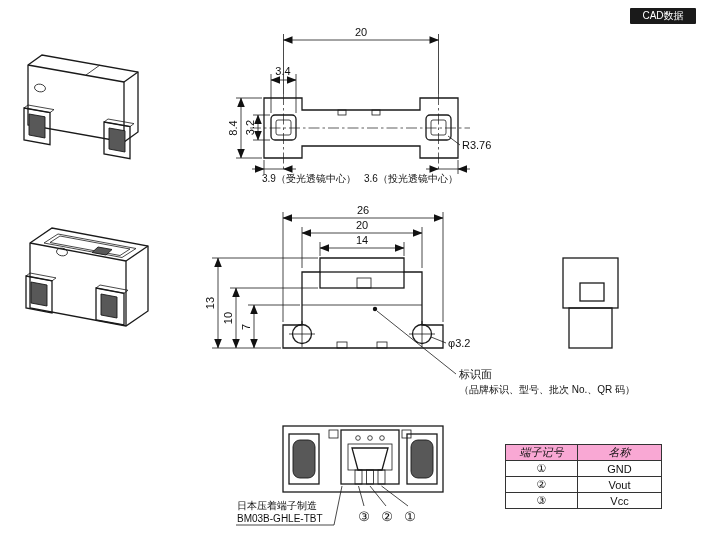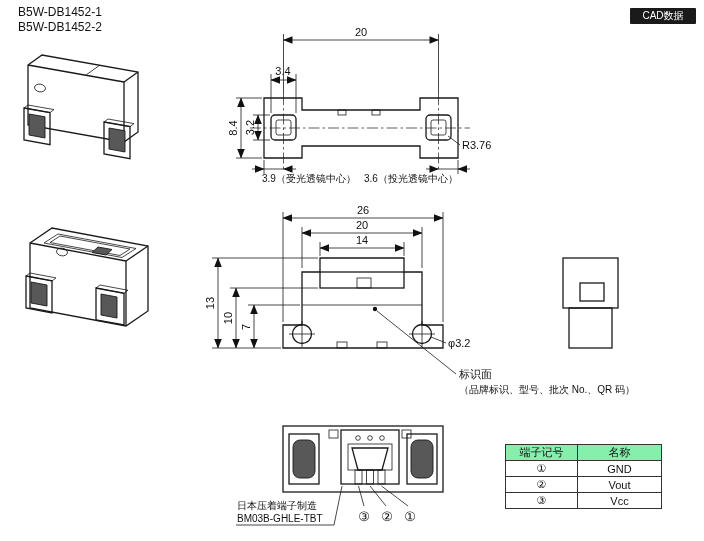--- a/index.html
+++ b/index.html
@@ -15,32 +15,28 @@
   .t10 { font-size:10px; }
   .t13 { font-size:13px; }
   .outline { fill:none; stroke:#1a1a1a; stroke-width:1.3; }
   .thin    { fill:none; stroke:#1a1a1a; stroke-width:0.8; }
   .dim     { fill:none; stroke:#1a1a1a; stroke-width:0.8; }
   .center  { fill:none; stroke:#1a1a1a; stroke-width:0.7; stroke-dasharray:11 3 2.5 3; }
   .dark    { fill:#585858; stroke:#1a1a1a; stroke-width:0.9; }
   .tbl { position:absolute; left:505px; top:444px; border-collapse:collapse; background:#fff; }
   .tbl th, .tbl td { border:1px solid #333; font-size:11px; font-weight:normal;
                      text-align:center; padding:0; height:16px; color:#111; }
-  .tbl th { background:#86efac; }
+  .tbl th { background:#f9a8d4;font-style:italic; }
   .col-sym { width:72px; } .col-name { width:84px; }
 </style>
 </head>
 <body>
 
 <div class="page">
 
-  <div class="title">
-    <div>B5W-DB1452-1</div>
-    <div>B5W-DB1452-2</div>
-  </div>
 
   <div class="badge">CAD数据</div>
 
   <svg class="drawing" width="704" height="541" viewBox="0 0 704 541">
     <defs>
       <marker id="arr" viewBox="0 0 10 8" refX="9.5" refY="4" markerWidth="9.5" markerHeight="7.6" orient="auto-start-reverse" markerUnits="userSpaceOnUse">
         <path d="M0,0 L10,4 L0,8 Z" fill="#111"></path>
       </marker>
     </defs>
 

